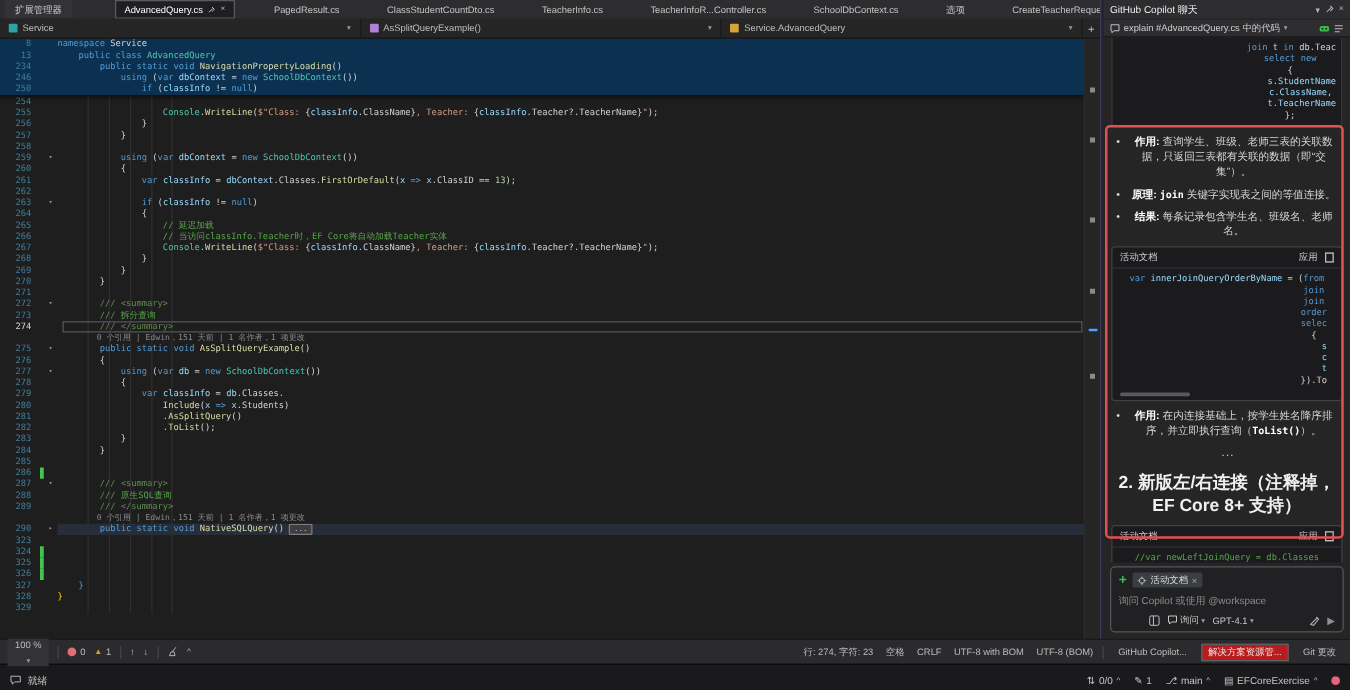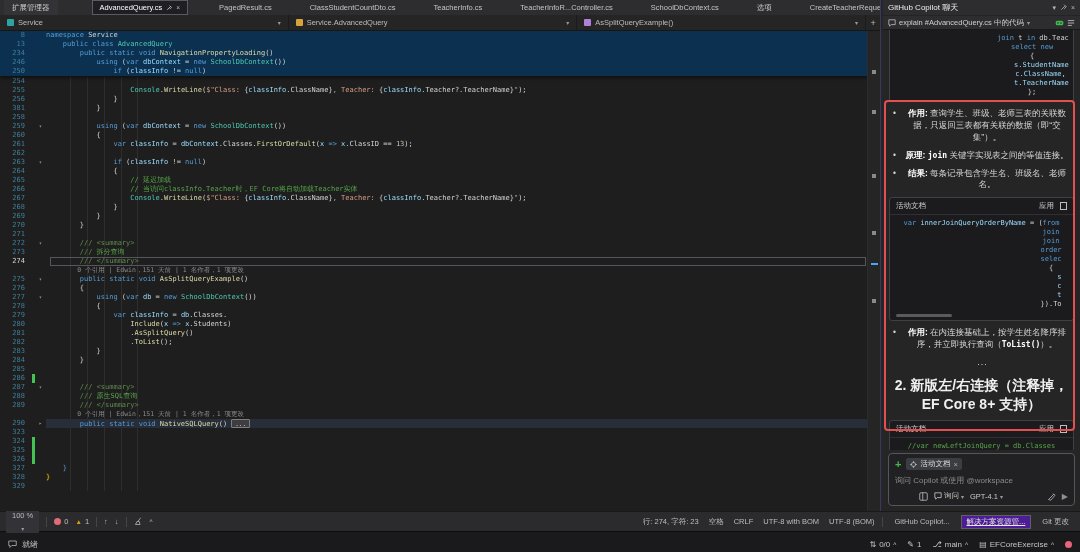--- a/index.html
+++ b/index.html
@@ -101,21 +101,21 @@
   
   .bstrip{height:20px;background:#2b2b2e;border-top:1px solid #191919;display:flex;align-items:center;
           font-size:7.5px;color:#bdbdbd;padding:0 6px;gap:7px;}
   .zoombox{display:flex;align-items:center;gap:5px;background:#333337;padding:1px 6px;border-radius:1px;flex-direction:column;}
   .errdot{width:7px;height:7px;border-radius:50%;background:#e06c75;display:inline-block;
           color:#3a0d0d;font-size:5px;text-align:center;line-height:7px;font-weight:bold;}
   .warn{color:#d1a014;font-size:6.5px;}
   .sep{width:1px;height:10px;background:#454549;}
   .bstrip .bspacer{flex:1;}
   .ptab{padding:1px 5px;white-space:nowrap;}
-  .ptab.activep{border:1px solid #5f5f66;background:#4c1d95;color:#e8e8e8;text-decoration:underline;}
+  .ptab.activep{border:1px solid #5f5f66;background:#b91c1c;color:#e8e8e8;}
 
   
   .sbar{height:19px;background:#1a1a1c;display:flex;align-items:center;padding:12px 8px;font-size:8px;
         color:#c5c5c5;gap:5px;border-top:1px solid #0d0d0d;}
   .sbar .sspacer{flex:1;}
   .sseg{display:flex;align-items:center;gap:3px;white-space:nowrap;}
   .bell{width:7px;height:7px;border-radius:50%;background:#e8647a;}
   .sliver{height:6px;background:linear-gradient(90deg,#0b0f14,#0e3354 55%,#0b2440 78%,#0a0e13);}
 
   svg{display:block;}
@@ -168,28 +168,28 @@
 
       <div class="navbar" id="navbar">
 
       <div class="crumb">
             <span class="ic-sq" style="background: rgb(46, 163, 163);"></span>
             <span>Service</span>
             <span class="spacer"></span>
             <span class="dd">▾</span>
           </div>
           <div class="crumb">
+            <span class="ic-sq" style="background: rgb(177, 128, 215);"></span>
+            <span>AsSplitQueryExample()</span>
+            <span class="spacer"></span>
+            <span class="dd">▾</span>
+          </div>
+          <div class="crumb">
             <span class="ic-sq" style="background: rgb(216, 162, 58);"></span>
             <span>Service.AdvancedQuery</span>
-            <span class="spacer"></span>
-            <span class="dd">▾</span>
-          </div>
-          <div class="crumb">
-            <span class="ic-sq" style="background: rgb(177, 128, 215);"></span>
-            <span>AsSplitQueryExample()</span>
             <span class="spacer"></span>
             <span class="dd">▾</span>
           </div>
           <div class="plusbtn" style="order:99;">+</div>
         </div>
 
       <div class="editor" id="editor">
           <div class="sticky-wrap">
             <div class="row">
               <span class="lnum">8</span>
@@ -248,21 +248,21 @@
               <span class="fold"></span>
               <span class="ct"><span class="seg-wrap"><span class="c-pl">                    </span><span class="c-ty">Console</span><span class="c-pl">.</span><span class="c-me">WriteLine</span><span class="c-pl">(</span><span class="c-st">$"Class: </span><span class="c-pl">{</span><span class="c-lo">classInfo</span><span class="c-pl">.ClassName</span><span class="c-pl">}</span><span class="c-st">, Teacher: </span><span class="c-pl">{</span><span class="c-lo">classInfo</span><span class="c-pl">.Teacher?.TeacherName</span><span class="c-pl">}</span><span class="c-st">"</span><span class="c-pl">);</span></span></span>
             </div>
             <div class="row">
               <span class="lnum">256</span>
               <span class="gbar"></span>
               <span class="fold"></span>
               <span class="ct"><span class="seg-wrap"><span class="c-pl">                }</span></span></span>
             </div>
             <div class="row">
-              <span class="lnum">381</span>
+              <span class="lnum">257</span>
               <span class="gbar"></span>
               <span class="fold"></span>
               <span class="ct"><span class="seg-wrap"><span class="c-pl">            }</span></span></span>
             </div>
             <div class="row">
               <span class="lnum">258</span>
               <span class="gbar"></span>
               <span class="fold"></span>
               <span class="ct"><span class="seg-wrap"></span></span>
             </div>

